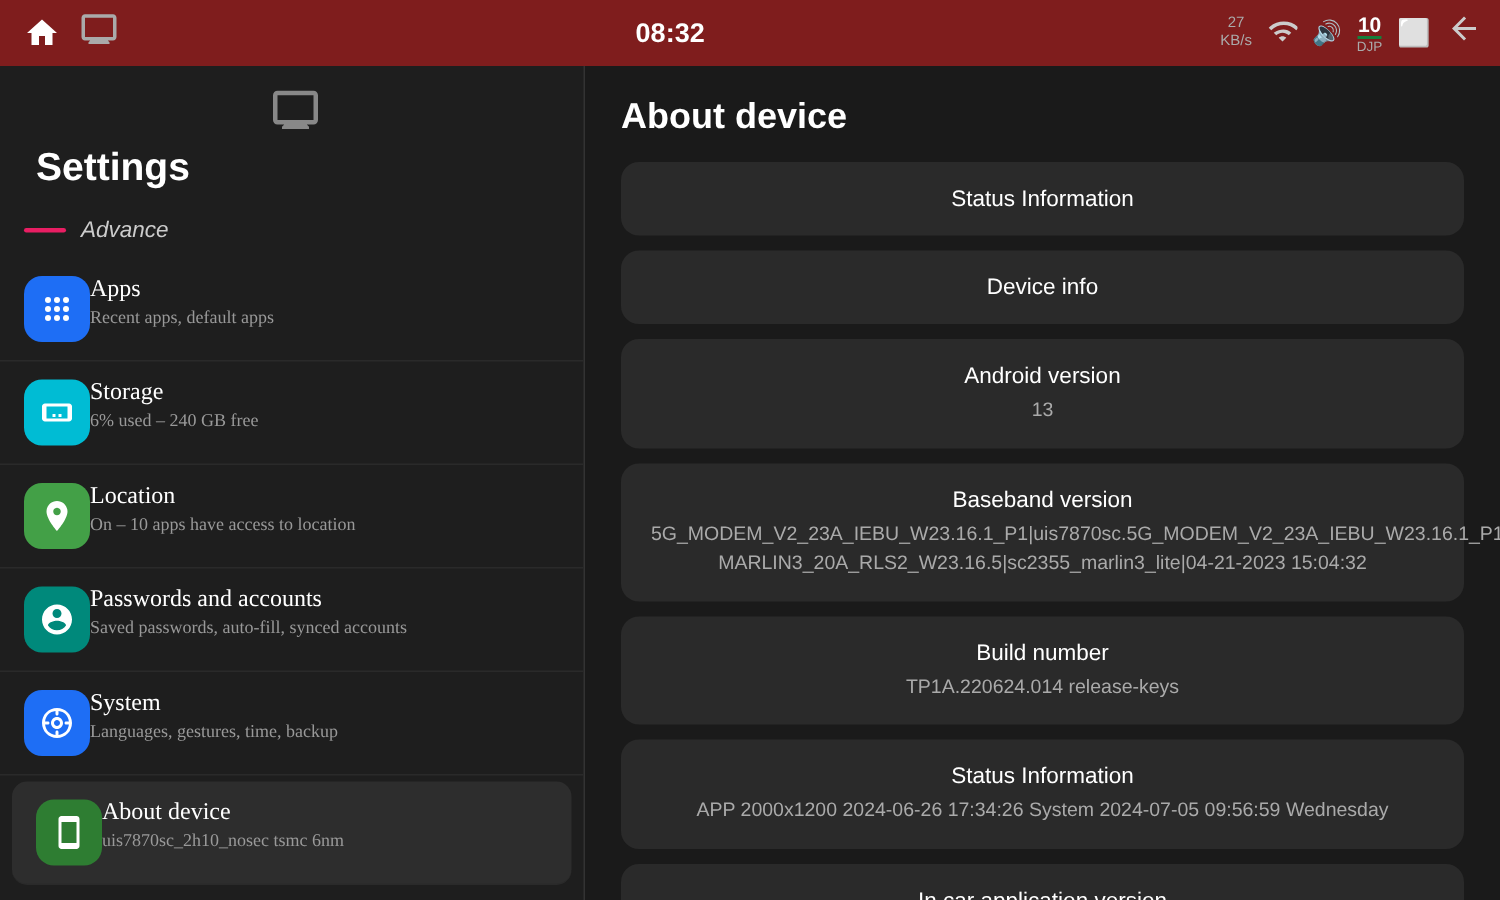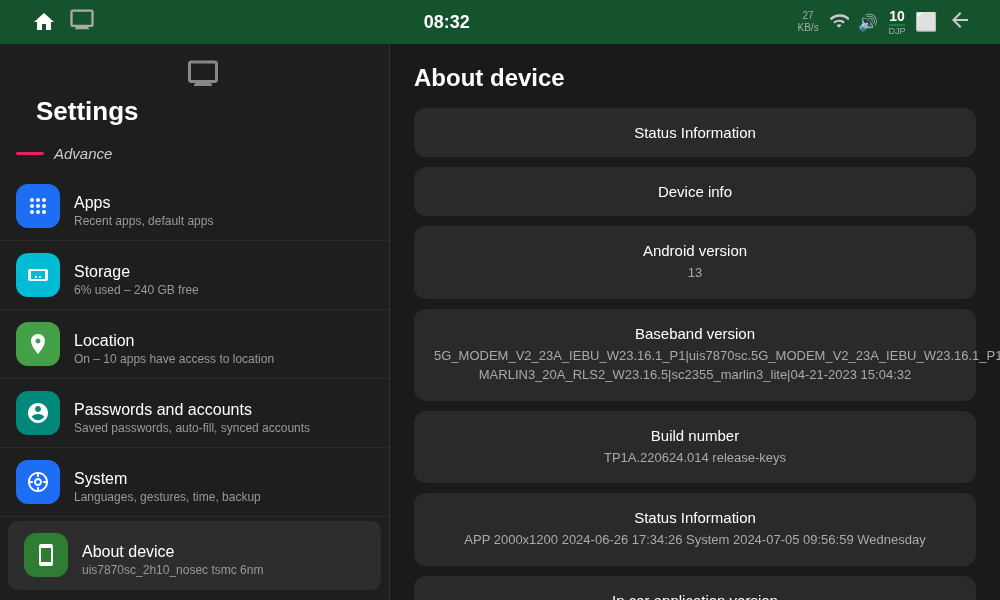--- a/index.html
+++ b/index.html
@@ -11,25 +11,25 @@
       font-family: 'Segoe UI', Arial, sans-serif;
       overflow: hidden;
       display: flex;
       flex-direction: column;
     }
 
     
     .status-bar {
       width: 100%;
       height: 44px;
-      background: #14532d;
+      background: #7f1d1d;
       display: flex;
       align-items: center;
       justify-content: space-between;
-      padding: 0 28px;
+      padding: 0 12px;
       flex-shrink: 0;
     }
     .status-bar-left { display: flex; align-items: center; gap: 8px; }
     .status-bar-center { font-size: 18px; font-weight: 600; color: #fff; }
     .status-bar-right { display: flex; align-items: center; gap: 10px; font-size: 12px; color: #ccc; }
     .home-icon-btn { width: 32px; height: 32px; display: flex; align-items: center; justify-content: center; }
 
     
     .main-layout {
       display: flex;
@@ -41,45 +41,45 @@
     .sidebar {
       width: 390px;
       background: #1e1e1e;
       display: flex;
       flex-direction: column;
       overflow-y: auto;
       flex-shrink: 0;
       border-right: 1px solid #333;
     }
     .sidebar-header {
-      padding: 12px 20px 6px 36px;
+      padding: 12px 20px 6px 24px;
       display: flex;
       flex-direction: column;
       align-items: flex-start;
     }
     .sidebar-title {
       font-size: 26px;
       font-weight: 700;
       color: #fff;
       margin-bottom: 2px;
     }
     .sidebar-icon-row {
       display: flex;
       justify-content: center;
       width: 100%;
       margin-bottom: 4px;
     }
 
     .settings-item {
       display: flex;
-      align-items: flex-end;
+      align-items: flex-start;
       padding: 12px 16px;
       cursor: pointer;
       border-bottom: 1px solid #2a2a2a;
-      gap: 14px;
+      font-family: Liberation Serif, serif;
     }
     .settings-item.active { background: #2d2d2d; border-radius: 10px; margin: 4px 8px; }
 
     .item-icon {
       width: 44px;
       height: 44px;
       border-radius: 12px;
       display: flex;
       align-items: center;
       justify-content: center;

